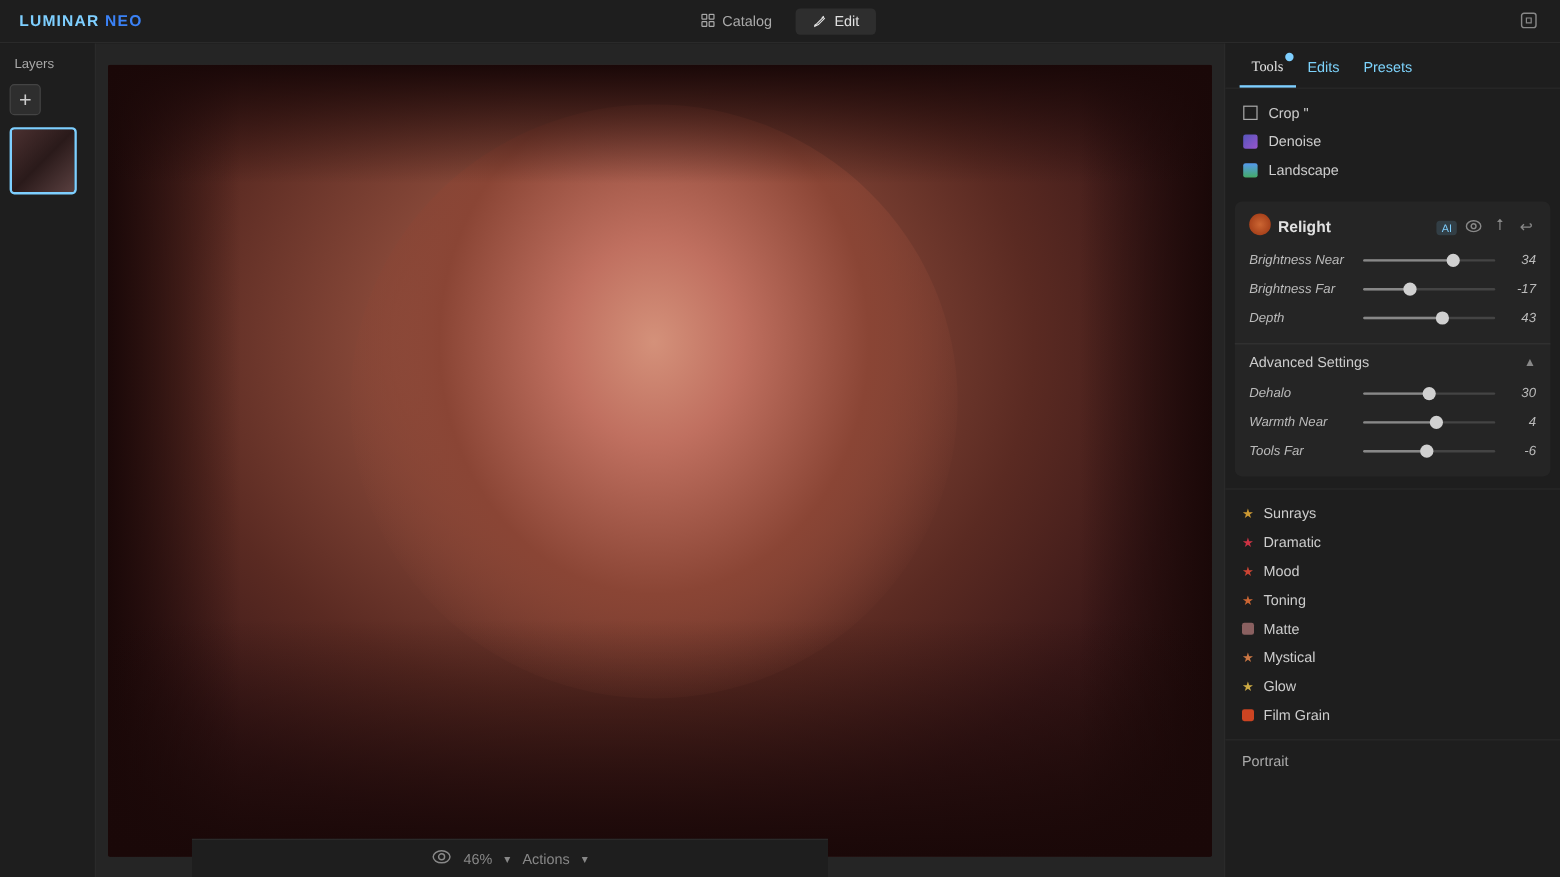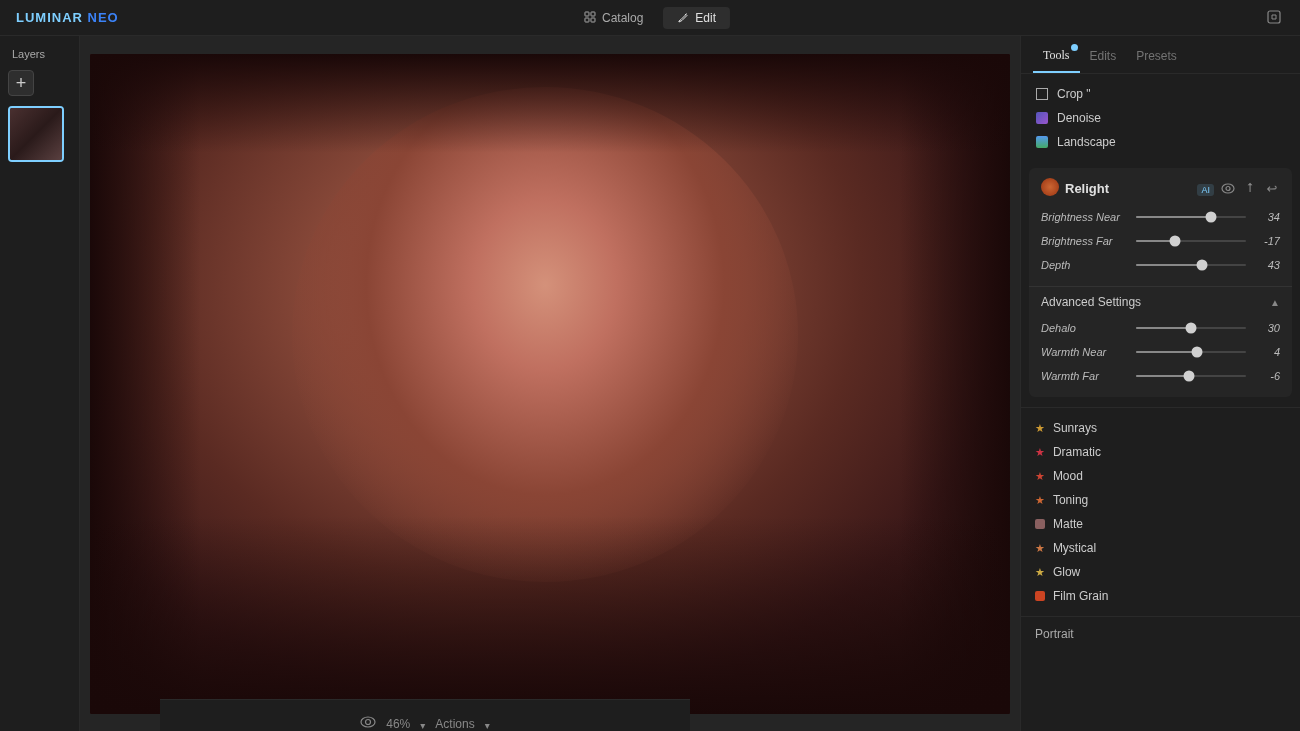--- a/index.html
+++ b/index.html
@@ -163,21 +163,21 @@
     
     .canvas-bottom {
       position: absolute;
       bottom: 0;
       left: 80px;
       right: 330px;
       height: 32px;
       background: #1e1e1e;
       border-top: 1px solid #2a2a2a;
       display: flex;
-      align-items: flex-end;
+      align-items: center;
       justify-content: center;
       gap: 10px;
       font-size: 12px;
       color: #888;
     }
 
     
     .right-panel {
       width: 280px;
       background: #1e1e1e;
@@ -197,21 +197,21 @@
       display: flex;
       border-bottom: 1px solid #2a2a2a;
       padding: 0 12px;
       height: 38px;
       align-items: flex-end;
       flex-shrink: 0;
     }
     .panel-tab {
       padding: 8px 10px;
       font-size: 12px;
-      color: #737373;
+      color: #7dd3fc;
       cursor: pointer;
       border-bottom: 2px solid transparent;
       position: relative;
     }
     .panel-tab.active {
       color: #e0e0e0;
       border-bottom: 2px solid #7ecfff;
       font-family: Liberation Serif, serif;
     }
     .panel-tab .badge {
@@ -596,21 +596,21 @@
           <div class="slider-track-wrap">
             <div class="slider-track">
               <div class="slider-fill" style="width:55%"></div>
               <div class="slider-thumb" style="left:55%"></div>
             </div>
           </div>
           <span class="slider-value">4</span>
         </div>
 
         <div class="slider-row">
-          <span class="slider-label">Warmth Far</span>
+          <span class="slider-label">Tools Far</span>
           <div class="slider-track-wrap">
             <div class="slider-track">
               <div class="slider-fill" style="width:48%"></div>
               <div class="slider-thumb" style="left:48%"></div>
             </div>
           </div>
           <span class="slider-value">-6</span>
         </div>
       </div>
     </div>

